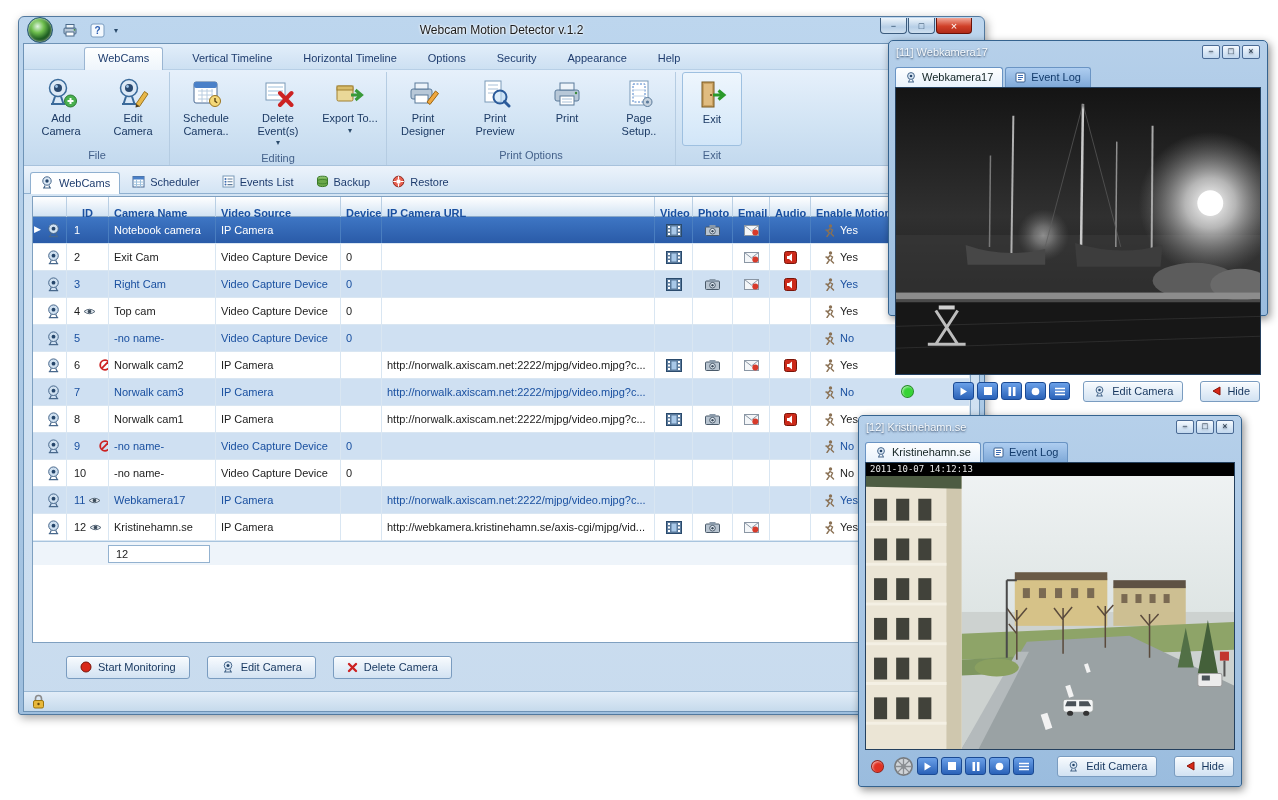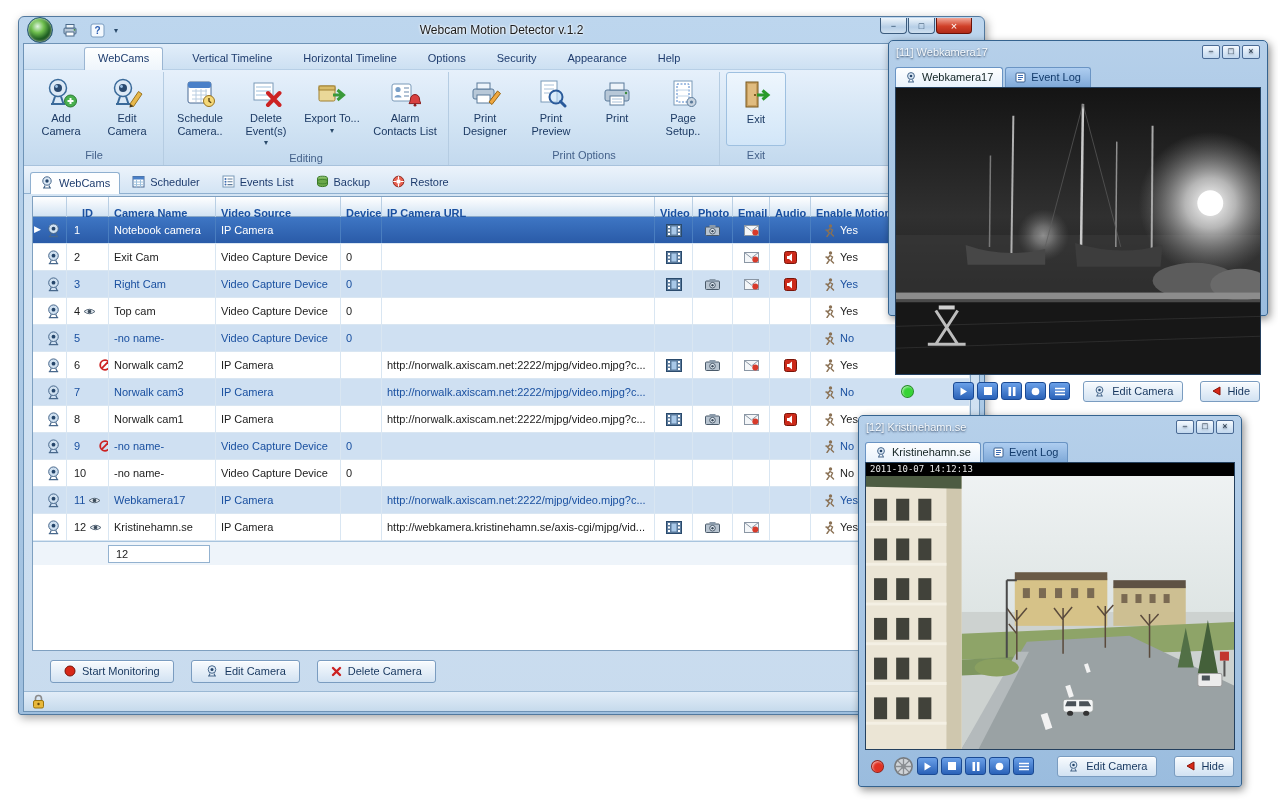--- a/index.html
+++ b/index.html
@@ -39,21 +39,21 @@
   .mtab { padding:4px 2px 5px; color:#1e3c6e; white-space:nowrap; cursor:default; }
   .mtab.active { background:linear-gradient(#feffff,#eef5fb);
     border:1px solid #9ab5d2; border-bottom:none; border-radius:3px 3px 0 0;
     padding:4px 13px 6px; margin-bottom:-1px; }
 
   
   .ribbon { height:96px; display:flex; align-items:stretch; padding:2px 4px 0;
     background:linear-gradient(#e6f0fb,#d2e4f4 55%,#c3d9ee); border-bottom:1px solid #a8c2dc; }
   .rgroup { display:flex; flex-direction:column; padding:0 3px; }
   .rgroup + .rgroup { border-left:1px solid #b5cce2; margin-left:3px; padding-left:6px; }
-  .rbtns { display:flex; flex:1; align-items:stretch; gap:6px; }
+  .rbtns { display:flex; flex:1; align-items:stretch; gap:12px; }
   .rbtn { width:60px; display:flex; flex-direction:column; align-items:center; gap:3px;
     padding:5px 1px 2px; border-radius:3px; text-align:center; color:#1c3a64;
     line-height:1.15; cursor:default; }
   .rbtn.wide { width:74px; }
   .rbtn.hl { background:linear-gradient(#eef6fd,#d2e6f8); border:1px solid #9ec0e0; }
   .rbtn .dd { font-size:8px; color:#2a4a6a; margin-top:-2px; }
   .rlabel { text-align:center; color:#44618a; padding:3px 0 4px; }
 
   
   .view-tabs { height:28px; display:flex; align-items:flex-end; gap:2px; padding:4px 6px 0;
@@ -85,21 +85,21 @@
   .marker { position:absolute; left:1px; top:7px; font-size:9px; color:#fff; }
   .td.idc { gap:3px; padding-left:7px; }
   .td.mot { gap:5px; padding-left:13px; }
   .filler { flex:1; background:#fff; }
   .rec-strip { height:24px; background:#eef4fa; border-top:1px solid #a8c4de;
     display:flex; align-items:center; }
   .rec-box { margin-left:75px; width:102px; height:18px; background:#fff;
     border:1px solid #93b2d0; padding:2px 7px; color:#222; }
 
   
-  .footer-btns { height:40px; display:flex; align-items:center; gap:17px; padding-left:26px; }
+  .footer-btns { height:48px; display:flex; align-items:center; gap:17px; padding-left:26px;margin-left:16px; }
   .chrome-btn { display:flex; align-items:center; gap:6px; height:23px; padding:0 13px;
     border:1px solid #7a9cc0; border-radius:3px; color:#16365e;
     background:linear-gradient(#f8fbfe,#d2e2f2); box-shadow:inset 0 1px 0 #fff; cursor:default; }
   .statusbar { height:20px; margin-top:auto; background:linear-gradient(#e2edf8,#c6daec);
     border-top:1px solid #9ab8d4; display:flex; align-items:center; padding:0 8px; }
 
   
   .cam-win { position:absolute; border:1px solid #35638f; border-radius:5px 5px 3px 3px;
     background:linear-gradient(#b6d0ea,#9abcde); padding:0 4px 4px;
     box-shadow:2px 3px 9px rgba(0,0,0,.45); }
@@ -255,31 +255,20 @@
               <span class="dd">▾</span>
             </div>
             <div class="rbtn">
               <svg width="32" height="32" viewBox="0 0 32 32">
                   <rect x="3" y="9" width="16" height="15" rx="1.5" fill="#ead898" stroke="#a08030"></rect>
                   <rect x="3" y="9" width="16" height="4" fill="#d8bc6a" stroke="#a08030"></rect>
                   <path d="M17 18 h9 m-4.5 -5 l6 5 l-6 5" stroke="#3a9a3a" stroke-width="3" fill="none"></path>
                 </svg>
               <span class="lbl">Export To...</span>
               <span class="dd">▾</span>
-            </div>
-            <div class="rbtn wide">
-              <svg width="32" height="32" viewBox="0 0 32 32">
-                  <rect x="3" y="7" width="19" height="17" rx="2" fill="#fff" stroke="#7a9ab8"></rect>
-                  <circle cx="9" cy="12.5" r="2.6" fill="#7aa0c8"></circle>
-                  <path d="M5.5 20.5 c0-3.5 7-3.5 7 0 z" fill="#7aa0c8"></path>
-                  <path d="M15 11 h5 M15 15 h5 M15 19 h5" stroke="#9ab0c8" stroke-width="1.4"></path>
-                  <path d="M21.5 22 a4.5 4.5 0 0 1 9 0 c0 3 1.5 3.8 1.5 4.6 h-12 c0-.8 1.5-1.6 1.5-4.6 z" fill="#d84040" stroke="#8a2020"></path>
-                  <circle cx="26" cy="28.2" r="1.4" fill="#8a2020"></circle>
-                </svg>
-              <span class="lbl">Alarm Contacts List</span>
             </div>
           </div>
           <div class="rlabel">Editing</div>
         </div>
 
         <div class="rgroup">
           <div class="rbtns">
             <div class="rbtn">
               <svg width="32" height="32" viewBox="0 0 32 32">
                   <rect x="4" y="12" width="21" height="10" rx="2" fill="#b8c8d8" stroke="#5a7a9a"></rect>

